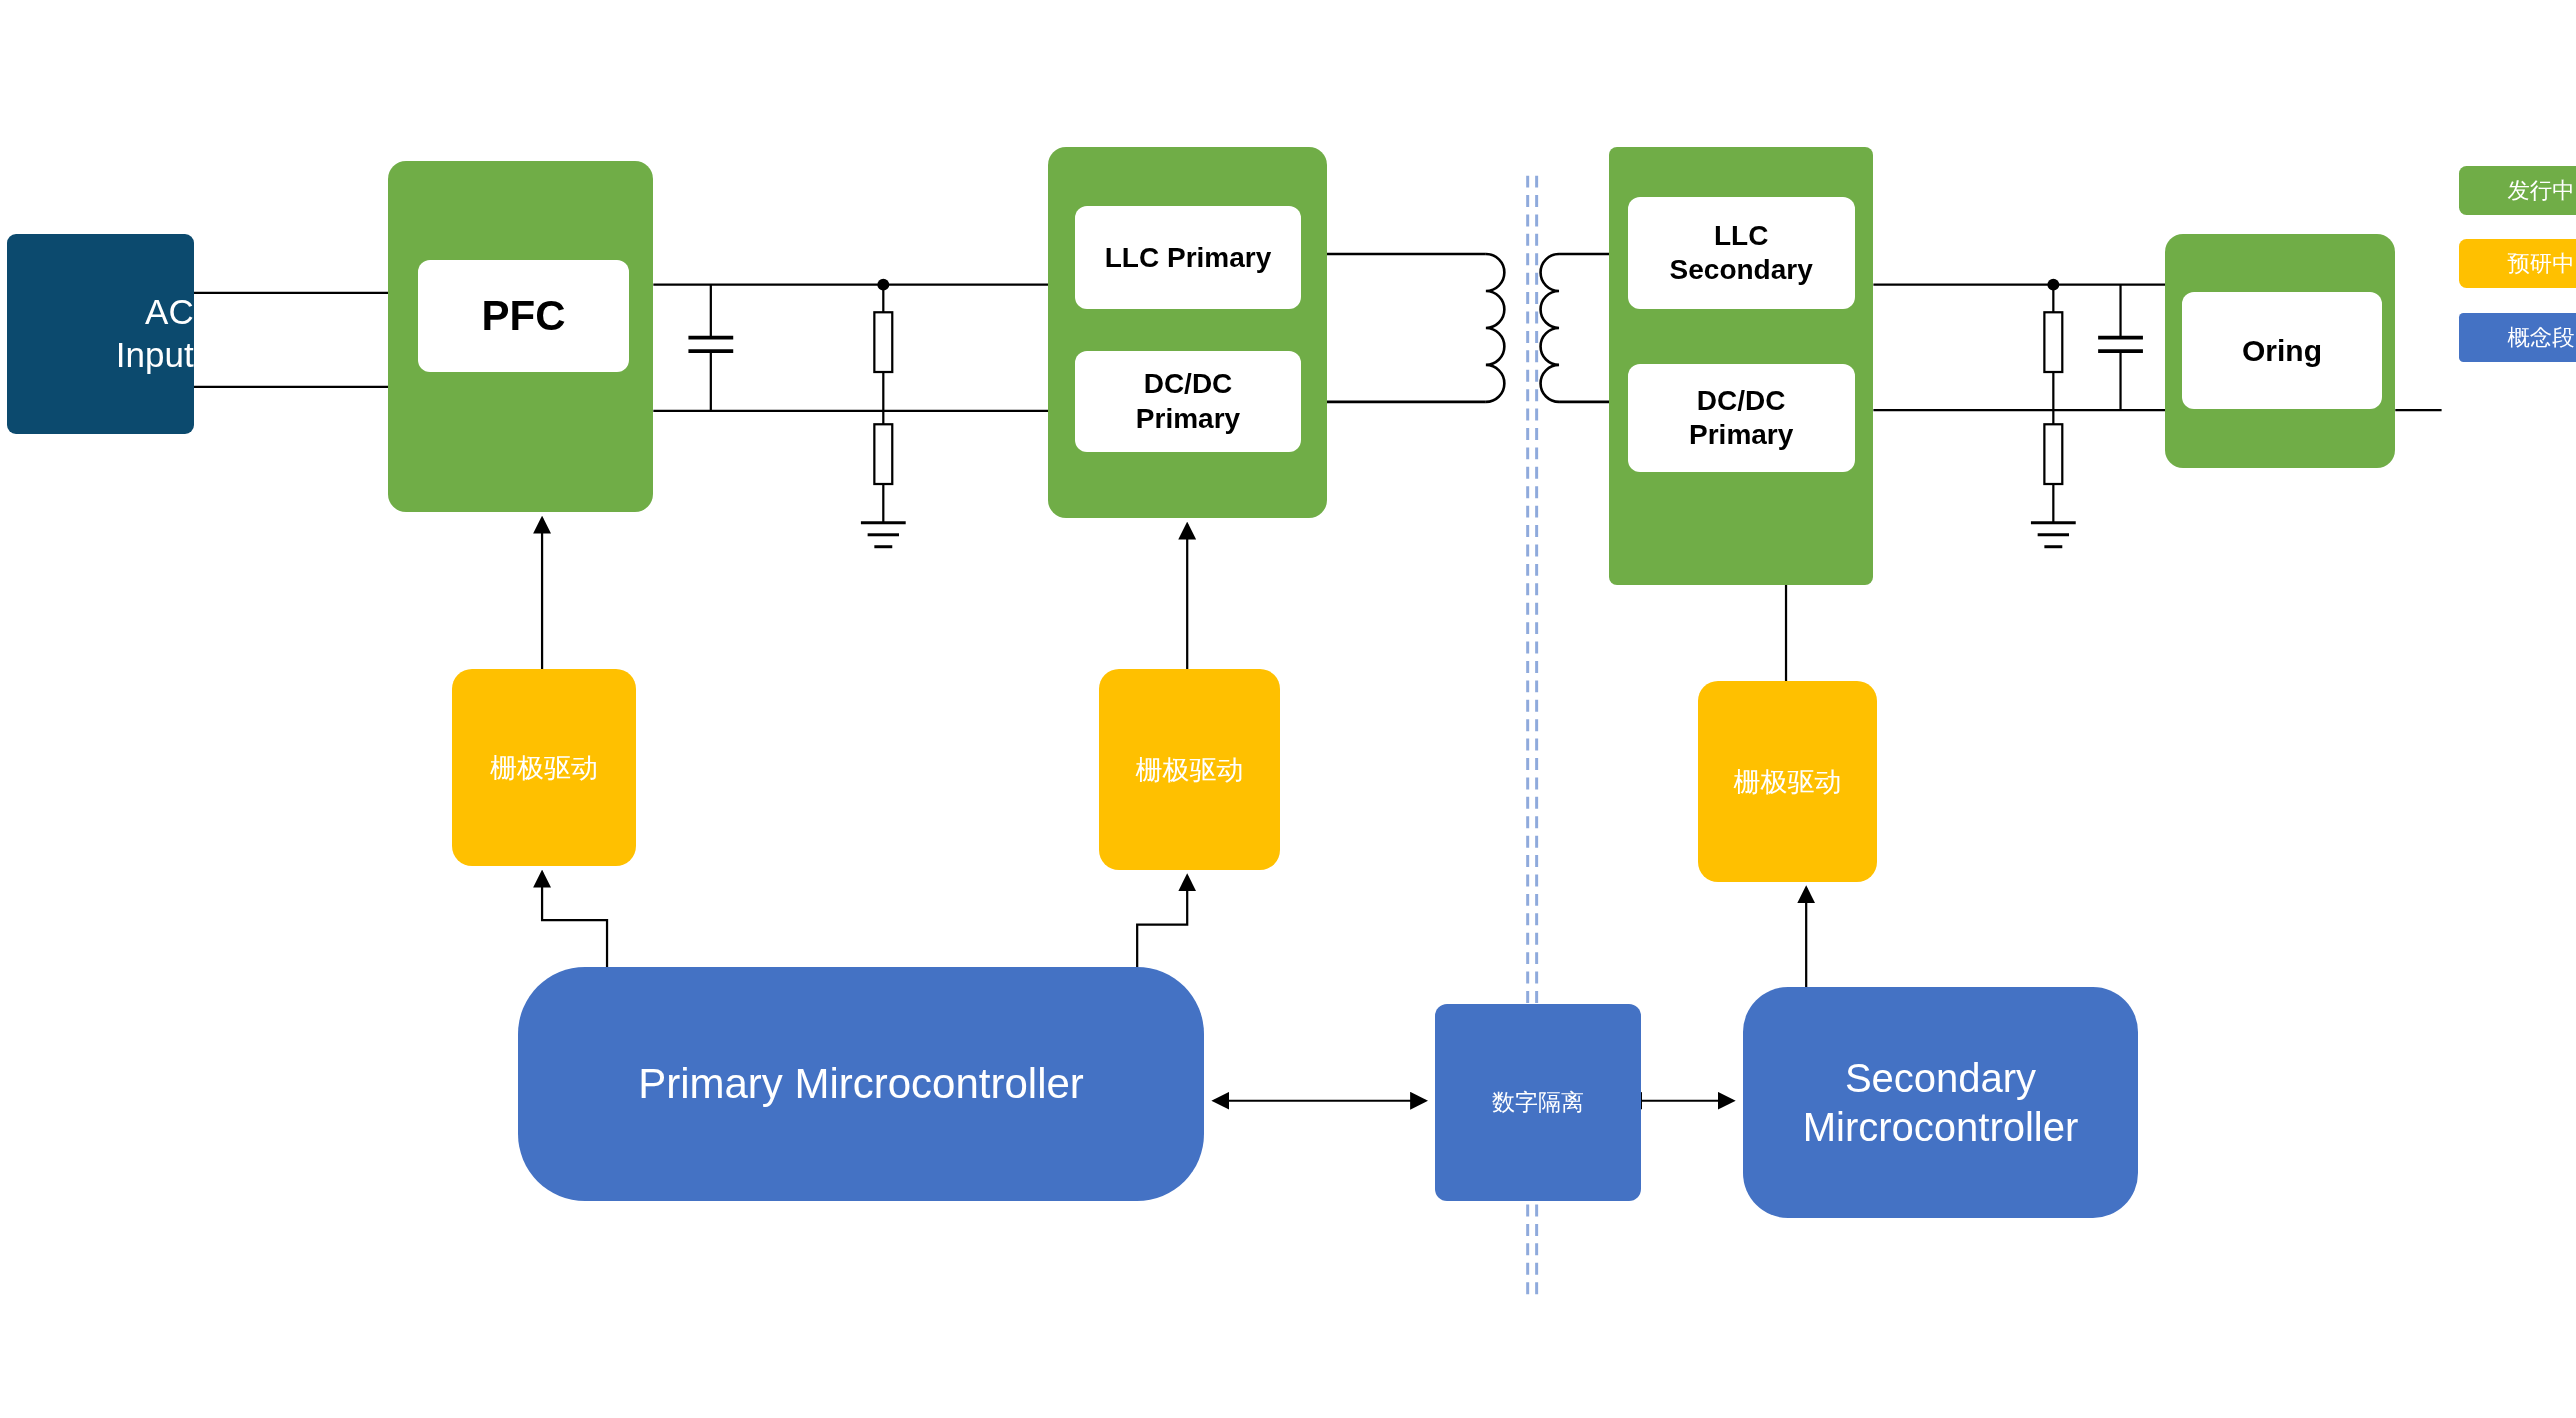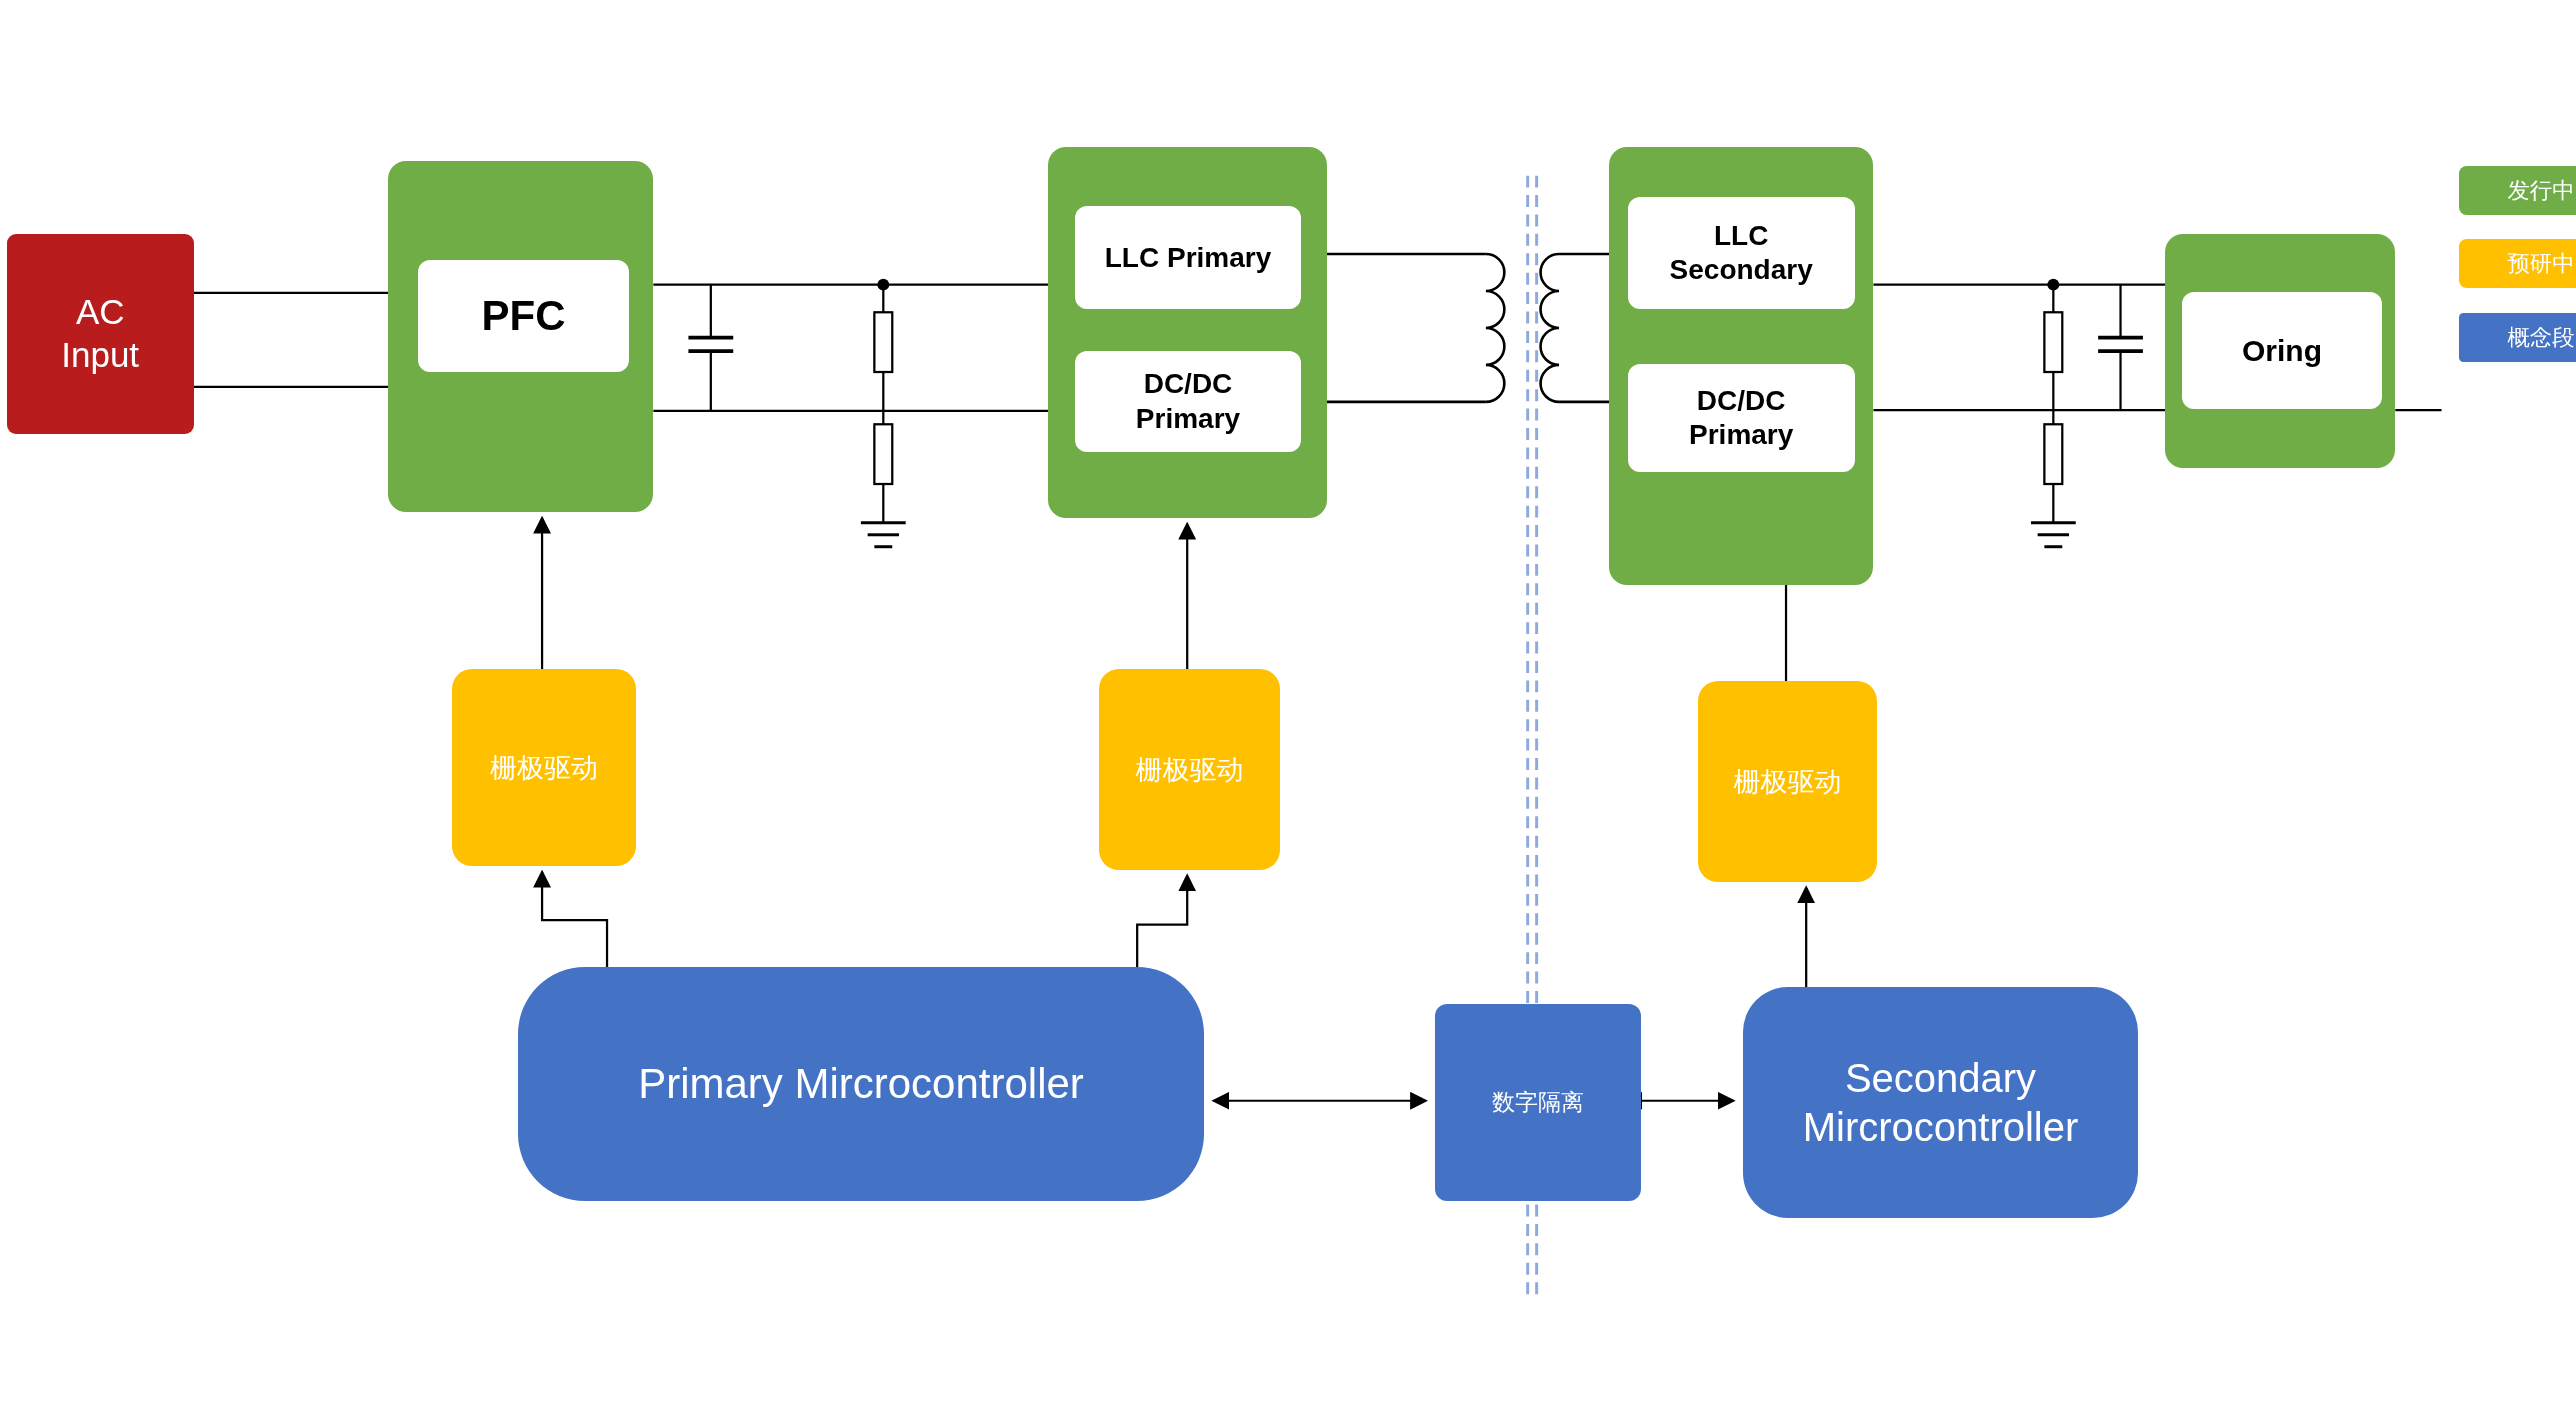--- a/index.html
+++ b/index.html
@@ -5,21 +5,21 @@
   html,body{margin:0;padding:0;background:#ffffff;}
   #canvas{
     position:relative;width:2576px;height:1419px;background:#ffffff;overflow:hidden;
     font-family:"Liberation Sans",sans-serif;color:#000;
   }
   .abs{position:absolute;box-sizing:border-box;}
   .flexc{display:flex;flex-direction:column;align-items:center;justify-content:center;text-align:center;}
   .green{background:#70AD47;border-radius:18px;}
   .yellow{background:#FFC000;border-radius:20px;}
   .blue{background:#4472C4;}
-  .red{background:#b91c1c;border-radius:9px;}
+  .red{background:#0c4a6e;border-radius:9px;align-items:flex-end;}
   .white-inner{background:#ffffff;border-radius:12px;font-weight:bold;color:#000;}
   .wt{color:#ffffff;}
   svg{position:absolute;left:0;top:0;}
   .two-line span{display:block;line-height:1.22;}
 </style>
 </head>
 <body>
 
 <div id="canvas">
 
@@ -137,21 +137,21 @@
   <div class="abs green" style="left:1048px;top:147px;width:279px;height:371px;padding-left:20px;">
     <div class="abs flexc white-inner" style="left:27px;top:59px;width:226px;height:103px;font-size:28px;">
       <span>LLC Primary</span>
     </div>
     <div class="abs flexc white-inner two-line" style="left:27px;top:204px;width:226px;height:101px;font-size:28px;">
       <span>DC/DC</span>
       <span>Primary</span>
     </div>
   </div>
 
-  <div class="abs green" style="left:1609px;top:147px;width:264px;height:438px;">
+  <div class="abs green" style="left:1609px;top:147px;width:264px;height:438px;border-radius:8px;">
     <div class="abs flexc white-inner two-line" style="left:18.7px;top:50px;width:227px;height:112px;font-size:28px;">
       <span>LLC</span>
       <span>Secondary</span>
     </div>
     <div class="abs flexc white-inner two-line" style="left:18.7px;top:217px;width:227px;height:108px;font-size:28px;">
       <span>DC/DC</span>
       <span>Primary</span>
     </div>
   </div>
 

